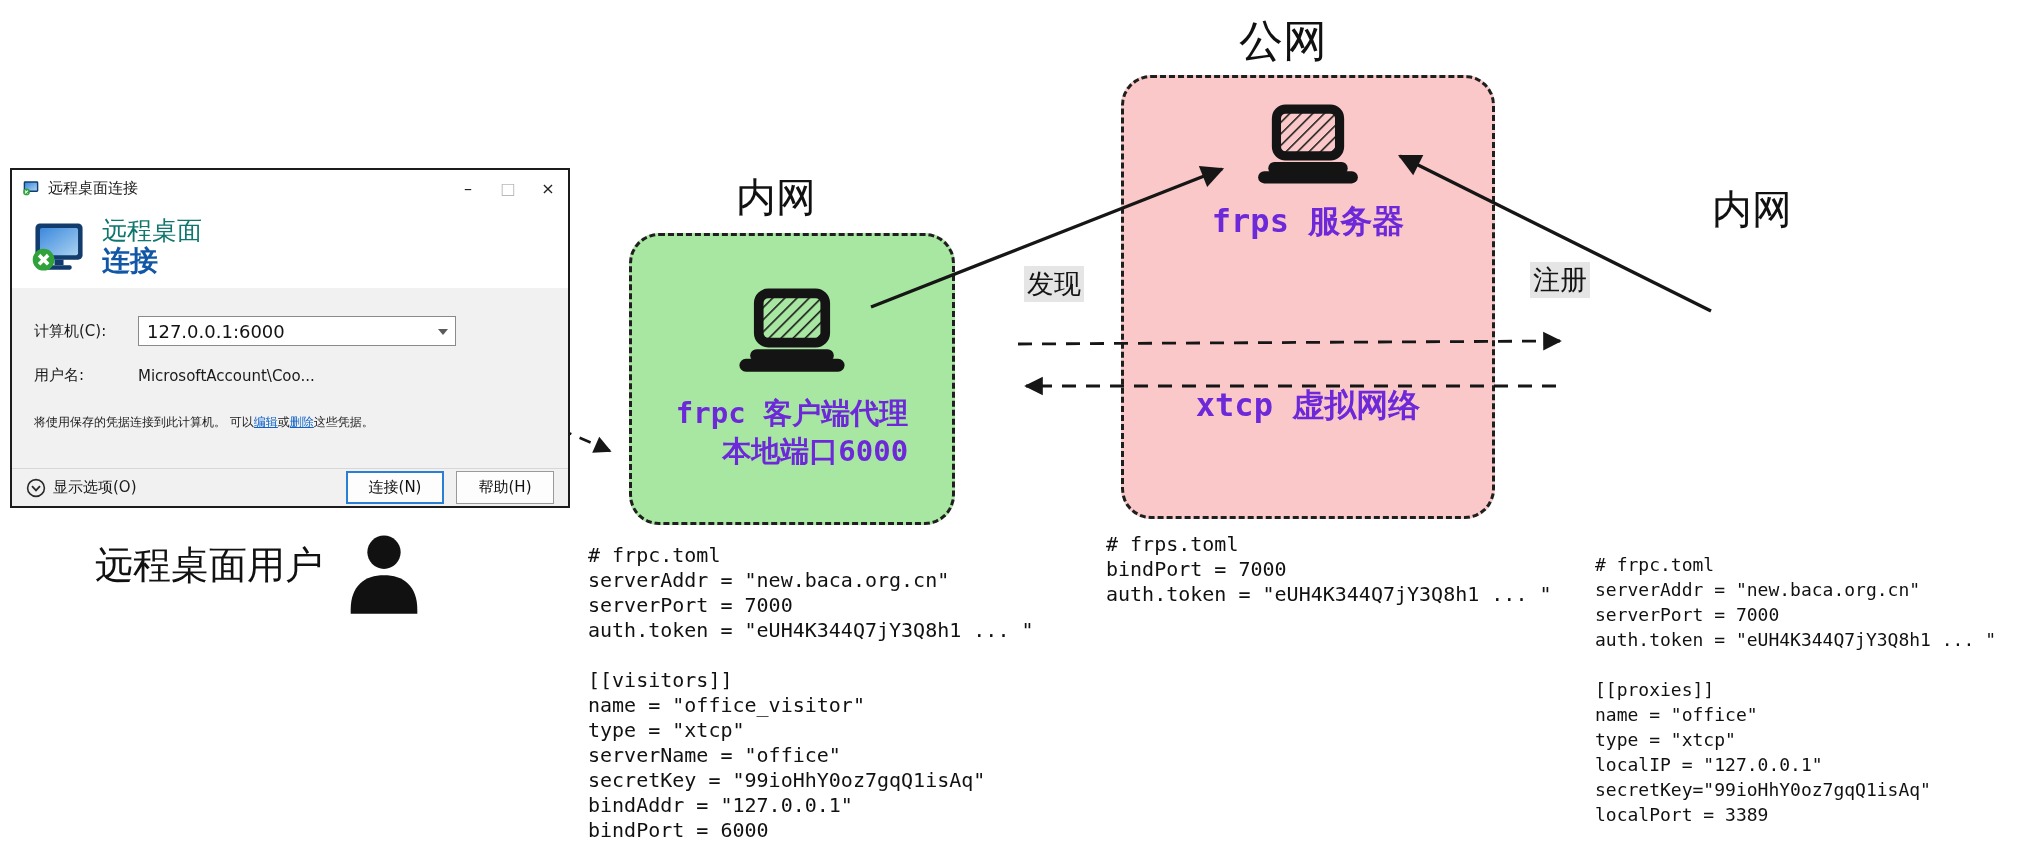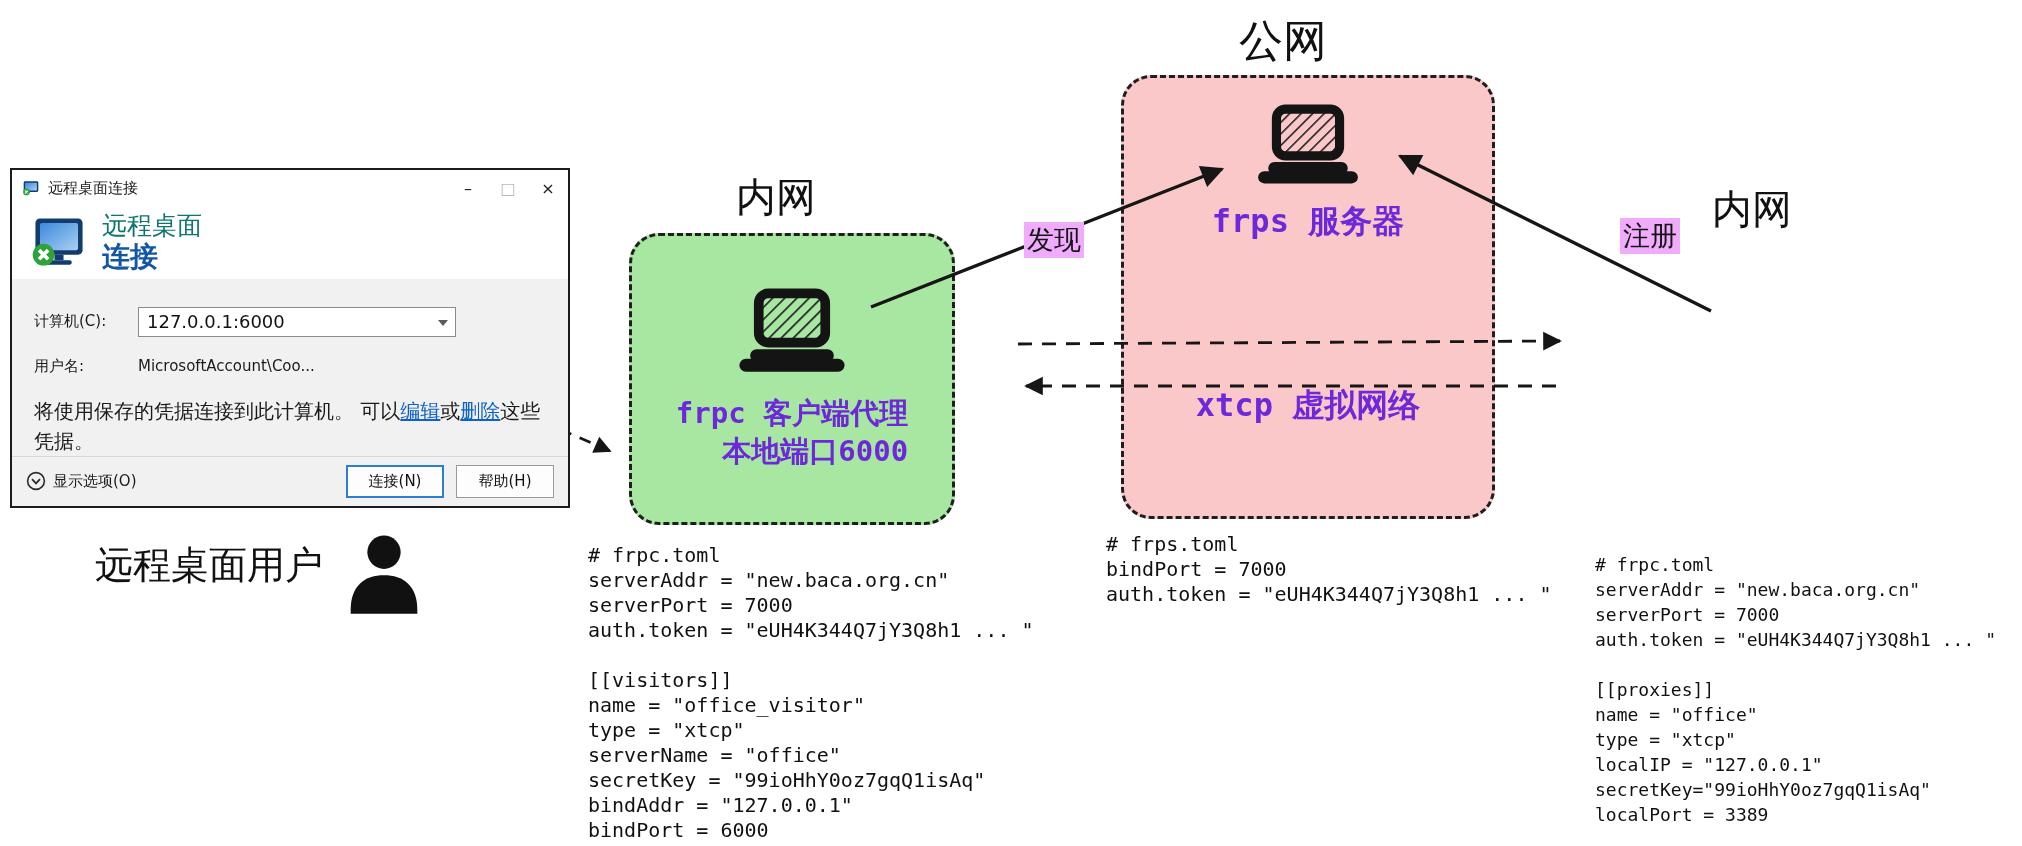--- a/index.html
+++ b/index.html
@@ -17,21 +17,21 @@
                  color:#6d28d9; text-align:right; line-height:1.32;font-weight:bold; }
   .laptop { display:block; }
 
   
   .config { position:absolute; font-family:"DejaVu Sans Mono","Liberation Mono",monospace;
             font-size:20px; line-height:25px; color:#111; white-space:pre; }
   .config.small { font-size:18px; line-height:25px; }
 
   
   .arrows { position:absolute; left:0; top:0; pointer-events:none; }
-  .arrow-label { position:absolute; font-size:27px; color:#161616; background:#f0abfc; padding:0 3px; }
+  .arrow-label { position:absolute; font-size:27px; color:#161616; background:#e5e5e5; padding:0 3px;margin-top:44px; }
 
   
   .rdp { position:absolute; left:10px; top:168px; width:560px; height:340px;
          background:#f1f1f1; border:2px solid #1c1c1c; display:flex; flex-direction:column;
          font-size:15px; color:#1a1a1a; }
   .rdp-titlebar { height:36px; background:#ffffff; display:flex; align-items:center; padding:0 0 0 10px; }
   .rdp-title { margin-left:8px; font-size:15px; flex:1; }
   .win-btn { width:40px; height:36px; display:flex; align-items:center; justify-content:center;
              font-size:16px; color:#222; cursor:default; }
   .win-btn.dim { color:#b9b9b9; }
@@ -44,23 +44,23 @@
   .frow.r1 { margin-top:28px; }
   .frow.r2 { margin-top:20px; }
   .flabel { width:104px; font-size:15px; }
   .combo { position:relative; width:318px; height:30px; background:#fff; border:1px solid #8a8a8a; }
   .combo input { width:100%; height:100%; border:none; outline:none; background:transparent;
                  font-size:18px; padding:0 26px 0 8px; font-family:inherit; color:#111; }
   .combo .chev { position:absolute; right:7px; top:12px; width:0; height:0;
                  border-left:5px solid transparent; border-right:5px solid transparent;
                  border-top:6px solid #5a5a5a; }
   .uvalue { font-size:15px; }
-  .note { margin-top:20px; font-size:20px; line-height:1.5; }
+  .note { margin-top:28px; font-size:12px; line-height:1.5; }
   .note a { color:#0F62C7; text-decoration:underline; cursor:pointer; }
-  .rdp-footer { height:57px; border-top:1px solid #d7d7d7; background:#f1f1f1;
+  .rdp-footer { height:38px; border-top:1px solid #d7d7d7; background:#f1f1f1;
                 display:flex; align-items:center; padding:0 14px; }
   .show-opts { display:flex; align-items:center; gap:7px; flex:1; cursor:pointer; }
   .btn { width:98px; height:33px; background:#fdfdfd; border:1px solid #9a9a9a; font-size:15px;
          font-family:inherit; color:#111; cursor:pointer; margin-left:12px; }
   .btn.primary { border:2px solid #2a7fd4; }
 
   
   .user-label { position:absolute; left:95px; top:540px; font-size:38px; color:#111; }
   .person { position:absolute; left:343px; top:532px; }
 </style>
@@ -139,21 +139,21 @@
 localPort = 3389</pre>
 
   <svg class="arrows" width="2022" height="846">
     <line x1="871" y1="307" x2="1222" y2="169" stroke="#161616" stroke-width="3.4" marker-end="url(#ah)"></line>
     <line x1="1711" y1="311" x2="1400" y2="156" stroke="#161616" stroke-width="3.4" marker-end="url(#ah)"></line>
     <line x1="1018" y1="344" x2="1560" y2="341" stroke="#161616" stroke-width="2.8" stroke-dasharray="14 10" marker-end="url(#ah)"></line>
     <line x1="1556" y1="386" x2="1026" y2="386" stroke="#161616" stroke-width="2.8" stroke-dasharray="14 10" marker-end="url(#ah)"></line>
     <path d="M 283 333 C 370 352 490 398 610 451" fill="none" stroke="#161616" stroke-width="2.6" stroke-dasharray="12 9" marker-end="url(#ah)"></path>
   </svg>
   <div class="arrow-label" style="left:1024px; top:222px;">发现</div>
-  <div class="arrow-label" style="left:1620px; top:218px;">注册</div>
+  <div class="arrow-label" style="left:1530px; top:218px;">注册</div>
 
   <div class="rdp">
     <div class="rdp-titlebar">
       <svg width="18" height="18" viewBox="0 0 64 64">
         <rect x="6" y="8" width="52" height="38" rx="5" fill="#123c6e"></rect>
         <rect x="11" y="13" width="42" height="28" rx="2" fill="url(#scr)"></rect>
         <circle cx="16" cy="46" r="12" fill="#2fa33a"></circle>
         <path d="M11 41 l10 10 M21 41 l-10 10" stroke="#fff" stroke-width="4"></path>
       </svg>
       <span class="rdp-title">远程桌面连接</span>

